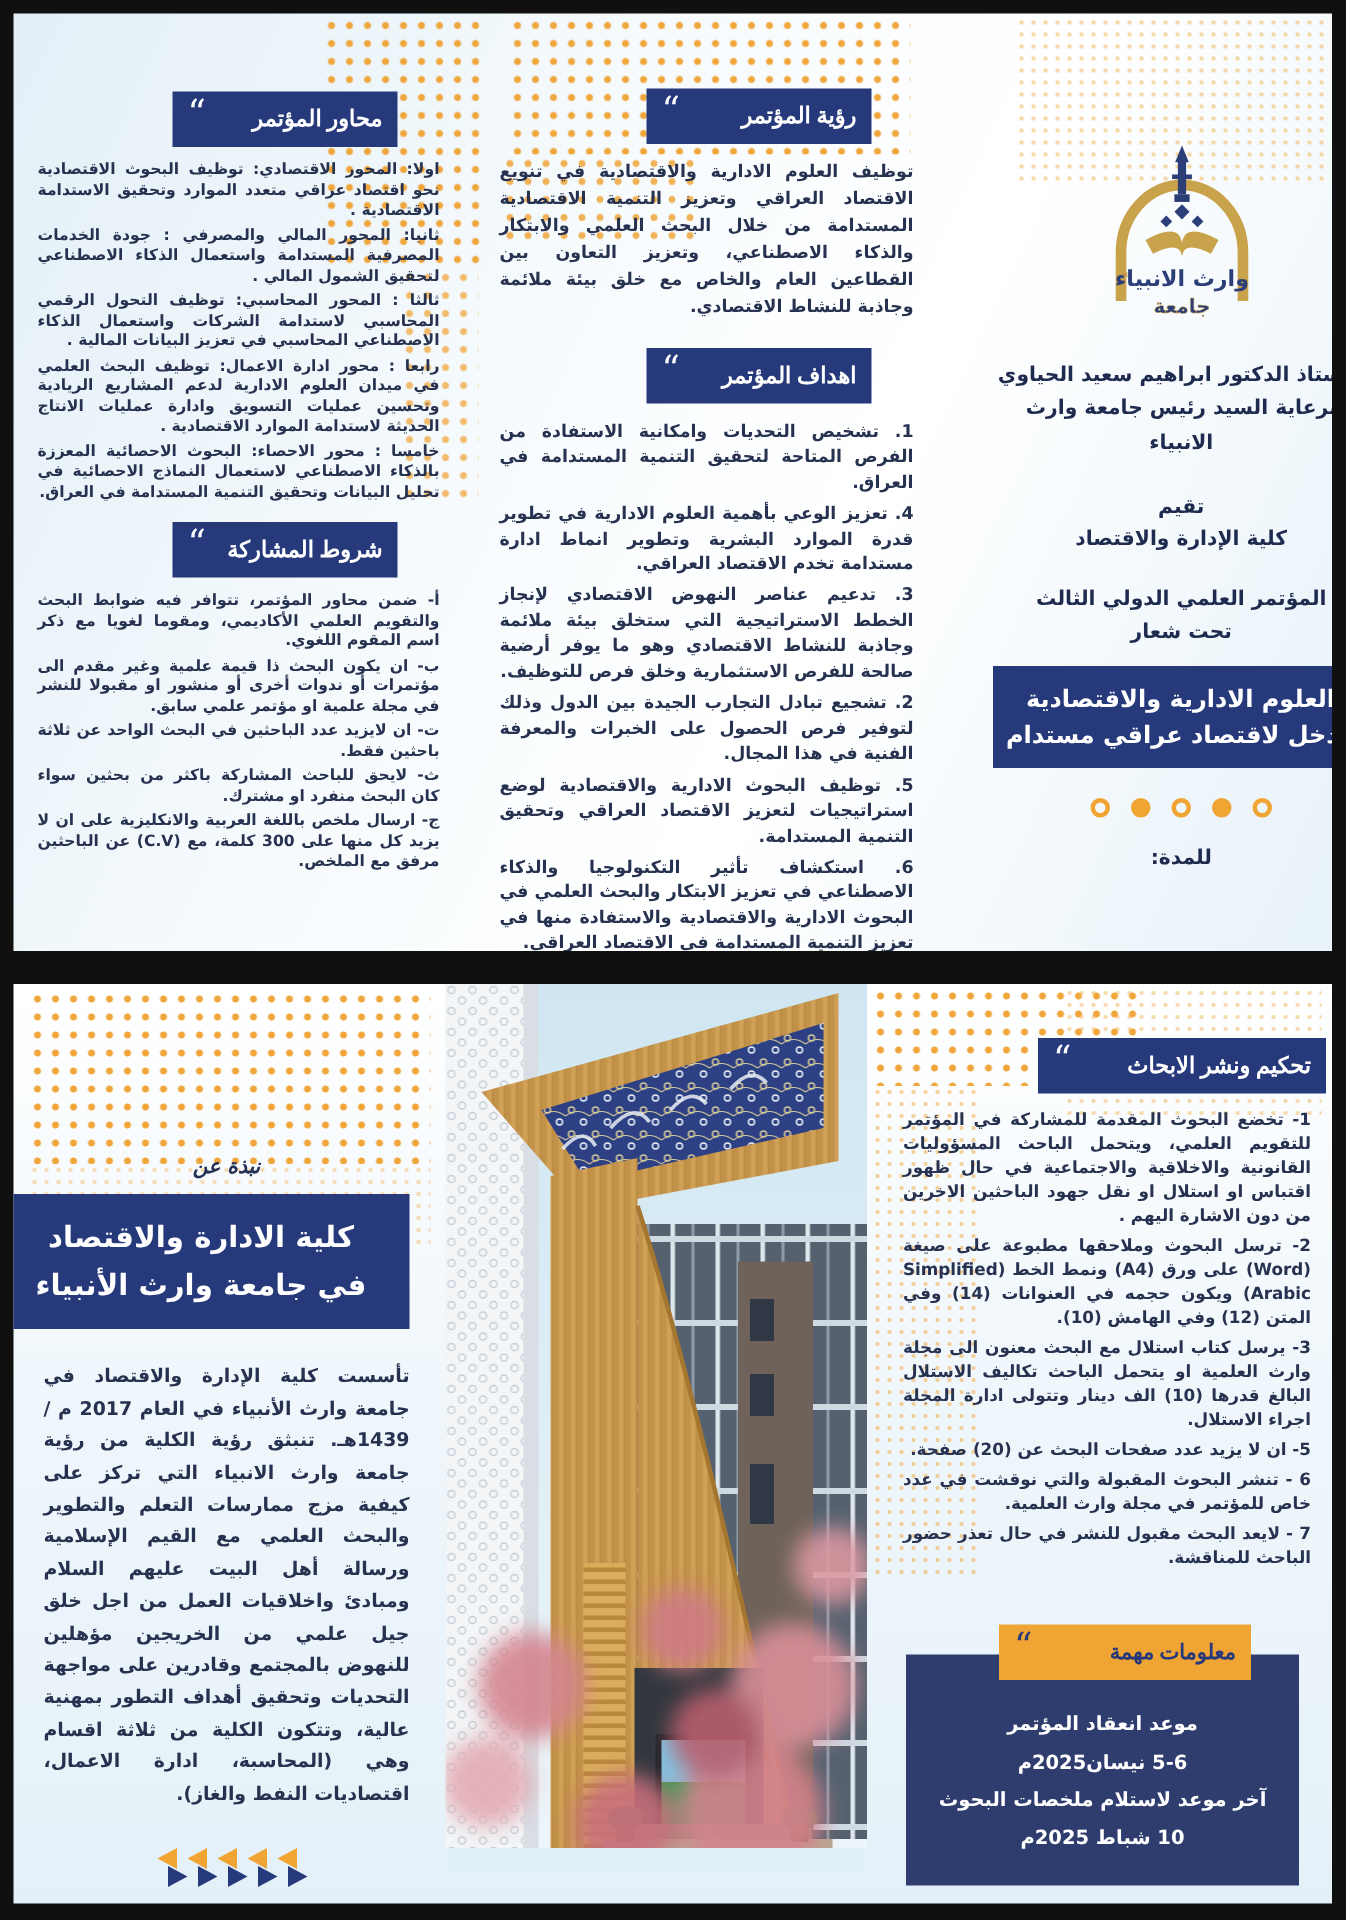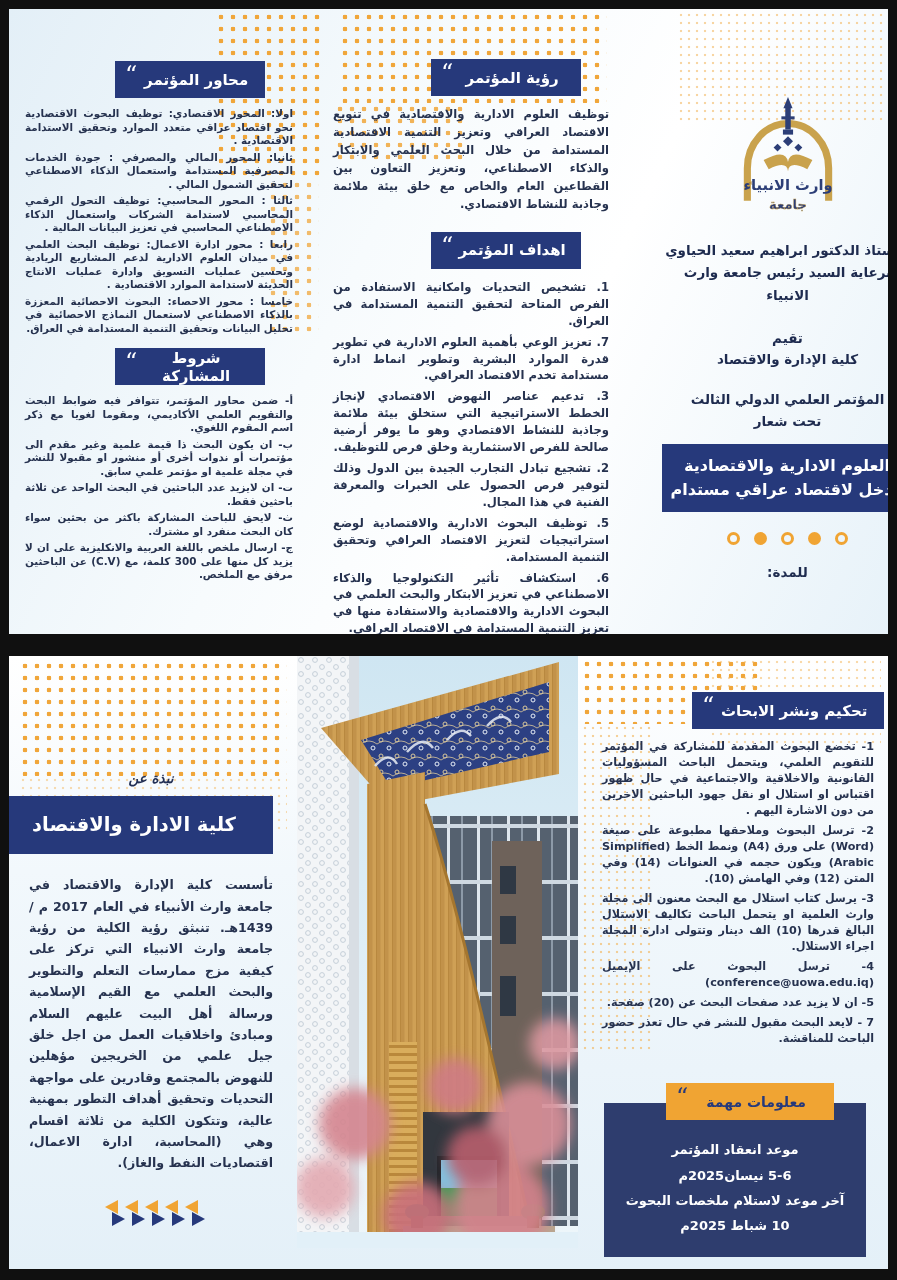--- a/index.html
+++ b/index.html
@@ -30,21 +30,21 @@
   .col-mid{left:310px;width:300px;padding:0 10px 0 14px;}
   .col-cover{left:644px;width:269px;padding:0 10px;text-align:center;}
   
   .hdr{
     direction:ltr;display:flex;align-items:center;
     background:var(--navy);color:#fff;height:37px;padding:0 10px;
     position:relative;z-index:2;
   }
   .hdr .q{font-family:"DejaVu Serif","Liberation Serif",serif;font-size:24px;line-height:10px;
     color:#fff;align-self:flex-start;margin-top:9px;}
-  .hdr .t{flex:1;text-align:center;font-weight:bold;font-size:15px;letter-spacing:0;}
+  .hdr .t{flex:1;text-align:right;font-weight:bold;font-size:15px;letter-spacing:0;font-family:Liberation Serif, serif;}
   .hdr.w-sm{width:150px;margin-left:auto;margin-right:28px;}
   .hdr.w-flush{width:192px;margin-left:auto;margin-right:-10px;}
   .hdr.orange{background:var(--orange);color:var(--navy);width:168px;}
   .hdr.orange .q{color:var(--navy);}
   .hdr.orange .t{color:var(--navy);font-size:14px;}
   
   .item,.para{
     text-align:justify;text-align-last:auto;font-weight:600;color:var(--text);
   }
   .col-left .item{font-size:10.4px;line-height:1.3;margin-bottom:3px;}
@@ -132,21 +132,21 @@
     </div>
     <div style="height:10px;"></div>
     <p class="para">توظيف العلوم الادارية والاقتصادية في تنويع الاقتصاد العراقي وتعزيز التنمية الاقتصادية المستدامة من خلال البحث العلمي والابتكار والذكاء الاصطناعي، وتعزيز التعاون بين القطاعين العام والخاص مع خلق بيئة ملائمة وجاذبة للنشاط الاقتصادي.</p>
     <div style="height:18px;"></div>
     <div class="hdr w-sm">
       <span class="q">“</span>
       <span class="t">اهداف المؤتمر</span>
     </div>
     <div style="height:10px;"></div>
     <p class="item">1. تشخيص التحديات وامكانية الاستفادة من الفرص المتاحة لتحقيق التنمية المستدامة في العراق.</p>
-    <p class="item">7. تعزيز الوعي بأهمية العلوم الادارية في تطوير قدرة الموارد البشرية وتطوير انماط ادارة مستدامة تخدم الاقتصاد العراقي.</p>
+    <p class="item">4. تعزيز الوعي بأهمية العلوم الادارية في تطوير قدرة الموارد البشرية وتطوير انماط ادارة مستدامة تخدم الاقتصاد العراقي.</p>
     <p class="item">3. تدعيم عناصر النهوض الاقتصادي لإنجاز الخطط الاستراتيجية التي ستخلق بيئة ملائمة وجاذبة للنشاط الاقتصادي وهو ما يوفر أرضية صالحة للفرص الاستثمارية وخلق فرص للتوظيف.</p>
     <p class="item">2. تشجيع تبادل التجارب الجيدة بين الدول وذلك لتوفير فرص الحصول على الخبرات والمعرفة الفنية في هذا المجال.</p>
     <p class="item">5. توظيف البحوث الادارية والاقتصادية لوضع استراتيجيات لتعزيز الاقتصاد العراقي وتحقيق التنمية المستدامة.</p>
     <p class="item">6. استكشاف تأثير التكنولوجيا والذكاء الاصطناعي في تعزيز الابتكار والبحث العلمي في البحوث الادارية والاقتصادية والاستفادة منها في تعزيز التنمية المستدامة في الاقتصاد العراقي.</p>
   </div>
 
   <div class="col col-cover">
     <div class="cover-logo">
       <svg viewBox="0 0 120 126" width="122" height="128">
         <path d="M20,104 L20,72 A40,44 0 0 1 100,72 L100,104" fill="none" stroke="#c9a24c" stroke-width="7"></path>
@@ -202,20 +202,21 @@
   <div class="dots" style="left:10px;top:4px;width:268px;height:116px;"></div>
   <div class="dots sm" style="left:10px;top:120px;width:268px;height:56px;opacity:.45;"></div>
   <div class="dots" style="left:572px;top:2px;width:178px;height:66px;"></div>
   <div class="dots sm" style="left:572px;top:68px;width:70px;height:330px;opacity:.6;"></div>
   <div class="dots sm" style="left:700px;top:2px;width:172px;height:88px;opacity:.5;"></div>
 
   <div class="col b-left">
     <div class="kicker">نبذة عن</div>
     <div class="about-box">
       <div>كلية الادارة والاقتصاد</div>
+      <div>في جامعة وارث الأنبياء</div>
     </div>
     <p class="para">تأسست كلية الإدارة والاقتصاد في جامعة وارث الأنبياء في العام 2017 م / 1439هـ. تنبثق رؤية الكلية من رؤية جامعة وارث الانبياء التي تركز على كيفية مزج ممارسات التعلم والتطوير والبحث العلمي مع القيم الإسلامية ورسالة أهل البيت عليهم السلام ومبادئ واخلاقيات العمل من اجل خلق جيل علمي من الخريجين مؤهلين للنهوض بالمجتمع وقادرين على مواجهة التحديات وتحقيق أهداف التطور بمهنية عالية، وتتكون الكلية من ثلاثة اقسام وهي (المحاسبة، ادارة الاعمال، اقتصاديات النفط والغاز).</p>
     <div class="arrows">
       <div class="row r1">
           <span class="tri gold"></span>
           <span class="tri gold"></span>
           <span class="tri gold"></span>
           <span class="tri gold"></span>
           <span class="tri gold"></span>
         </div>
@@ -315,22 +316,22 @@
   <div class="col b-right">
     <div style="height:36px;"></div>
     <div class="hdr w-flush">
       <span class="q">“</span>
       <span class="t">تحكيم ونشر الابحاث</span>
     </div>
     <div style="height:10px;"></div>
     <p class="item">1- تخضع البحوث المقدمة للمشاركة في المؤتمر للتقويم العلمي، ويتحمل الباحث المسؤوليات القانونية والاخلاقية والاجتماعية في حال ظهور اقتباس او استلال او نقل جهود الباحثين الاخرين من دون الاشارة اليهم .</p>
     <p class="item">2- ترسل البحوث وملاحقها مطبوعة على صيغة (Word) على ورق (A4) ونمط الخط (Simplified Arabic) ويكون حجمه في العنوانات (14) وفي المتن (12) وفي الهامش (10).</p>
     <p class="item">3- يرسل كتاب استلال مع البحث معنون الى مجلة وارث العلمية او يتحمل الباحث تكاليف الاستلال البالغ قدرها (10) الف دينار وتتولى ادارة المجلة اجراء الاستلال.</p>
-    <p class="item">4- ترسل البحوث على الإيميل (conference@uowa.edu.iq)</p>
     <p class="item">5- ان لا يزيد عدد صفحات البحث عن (20) صفحة.</p>
+    <p class="item">6 - تنشر البحوث المقبولة والتي نوقشت في عدد خاص للمؤتمر في مجلة وارث العلمية.</p>
     <p class="item">7 - لايعد البحث مقبول للنشر في حال تعذر حضور الباحث للمناقشة.</p>
 
     <div class="info-wrap">
       <div class="hdr orange info-hdr">
         <span class="q">“</span>
         <span class="t">معلومات مهمة</span>
       </div>
       <div class="info-box">
         <div>موعد انعقاد المؤتمر</div>
         <div>5-6 نيسان2025م</div>

